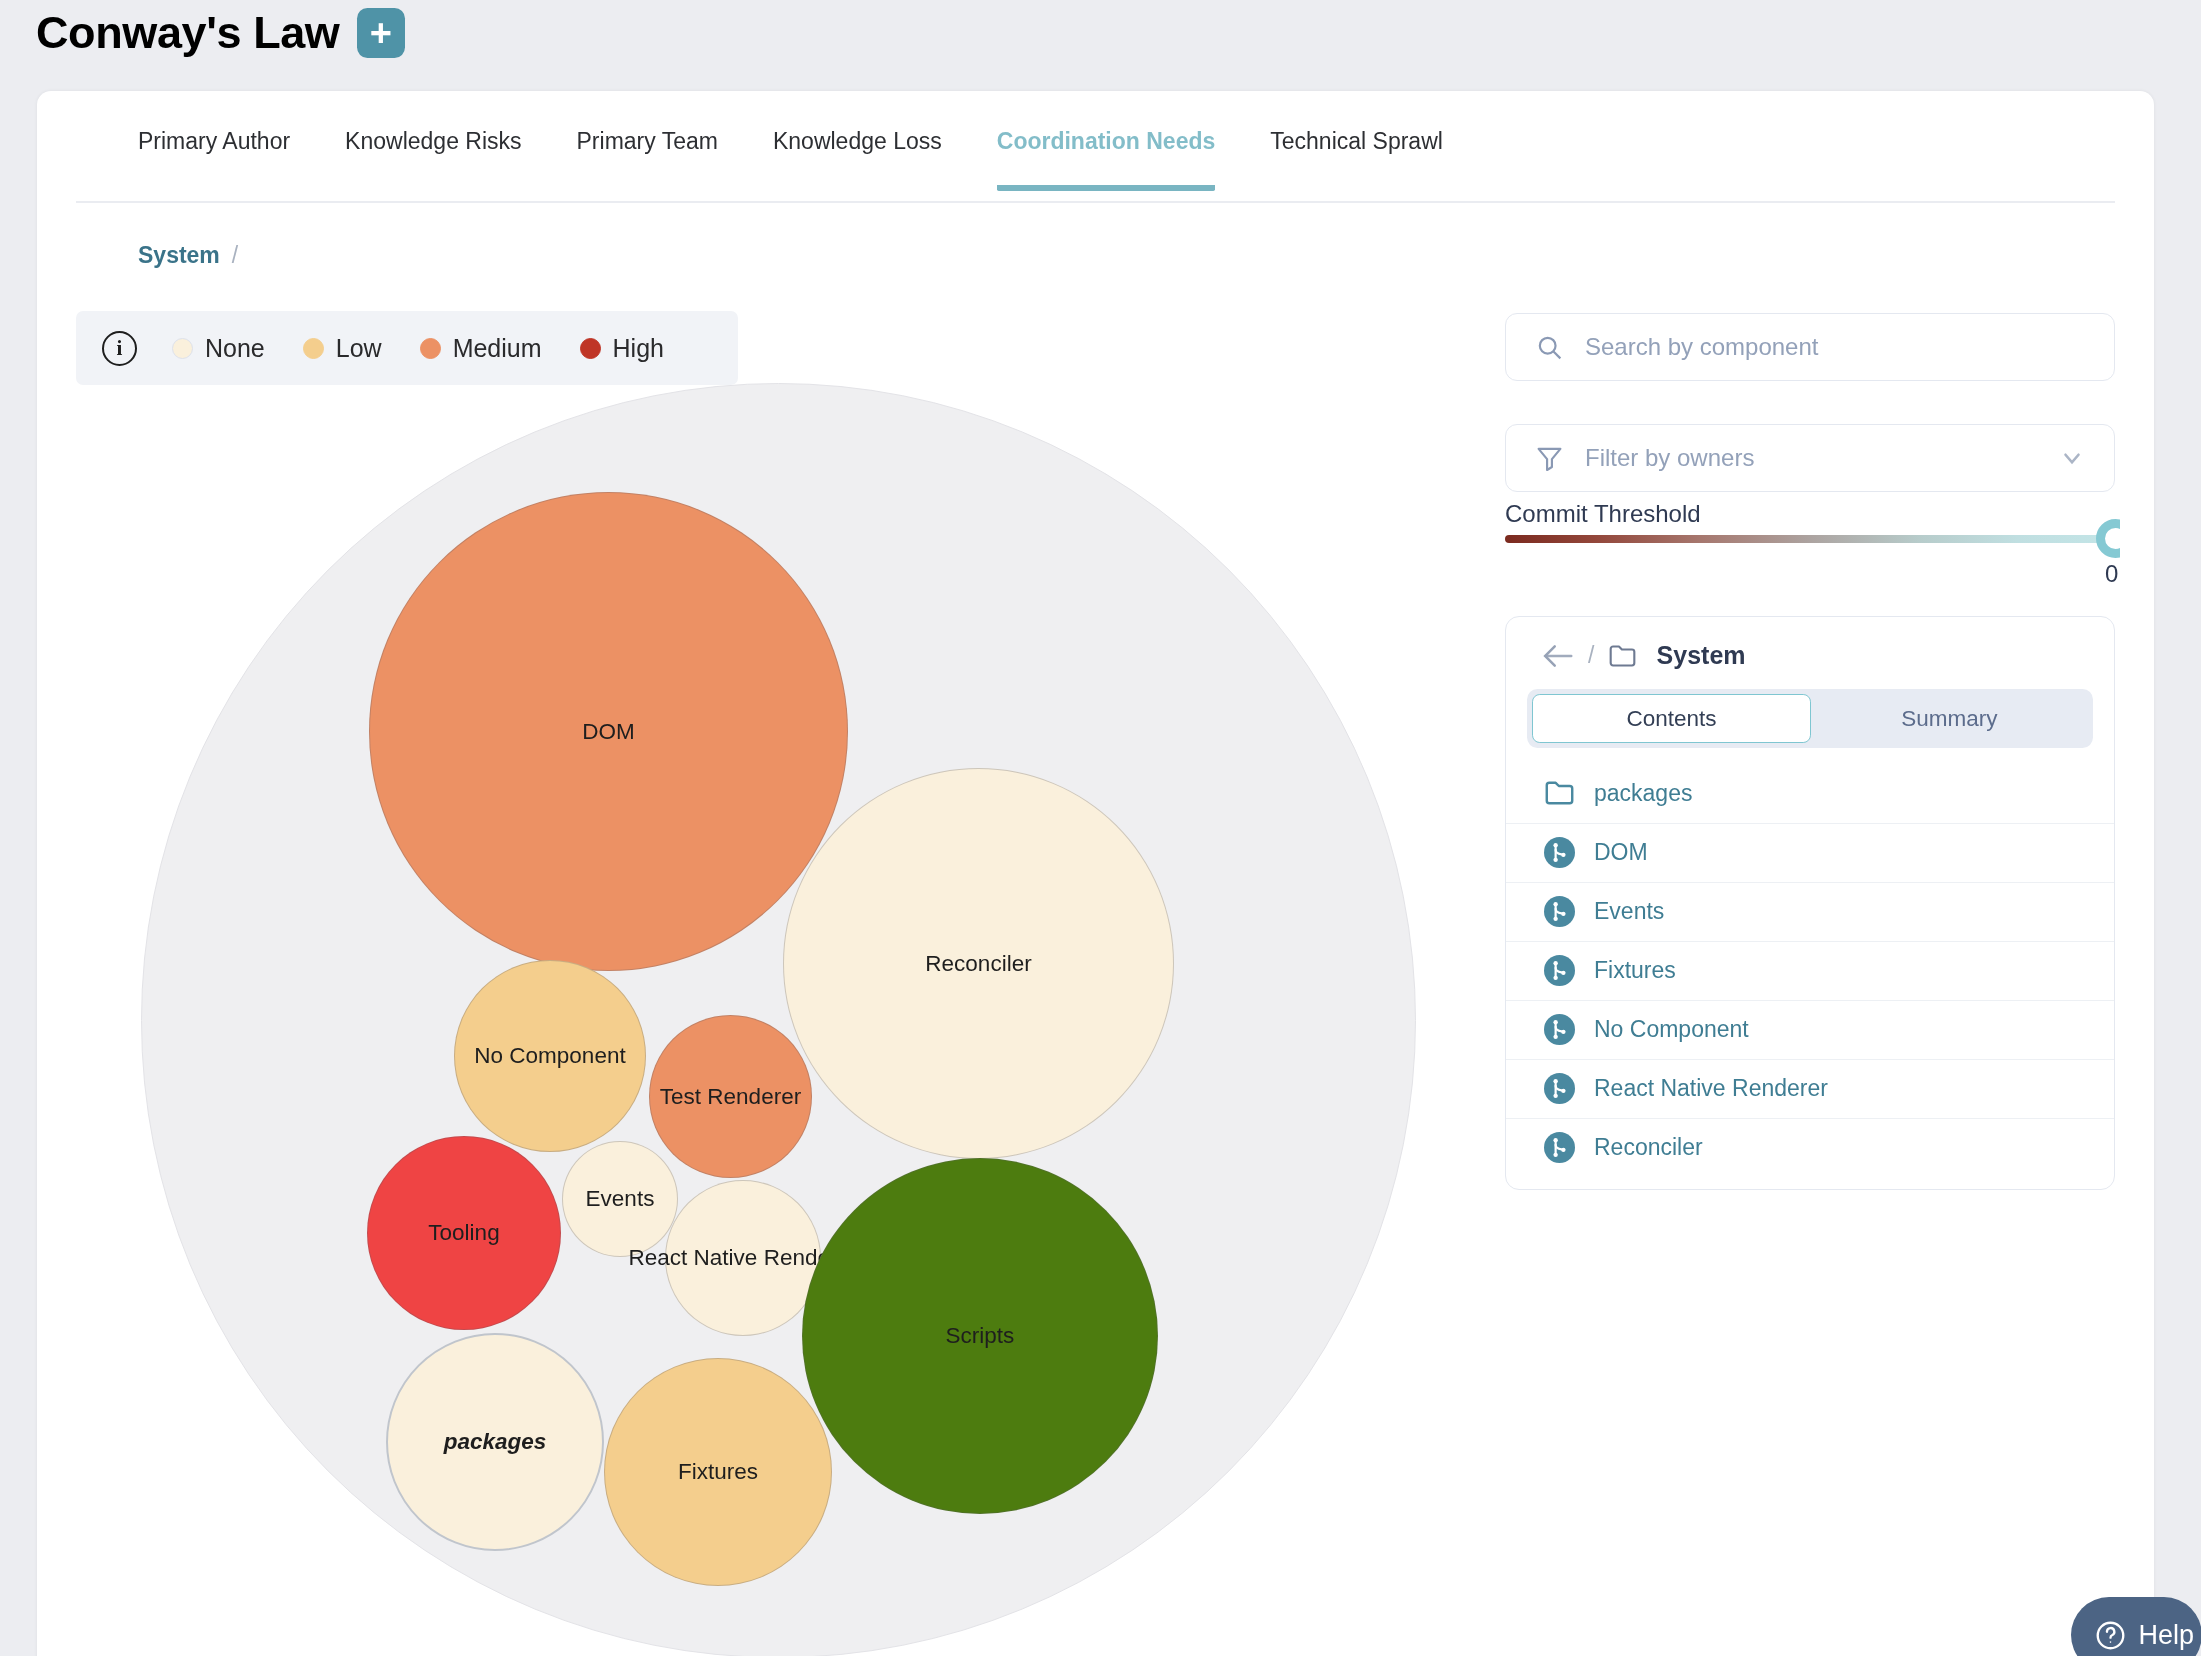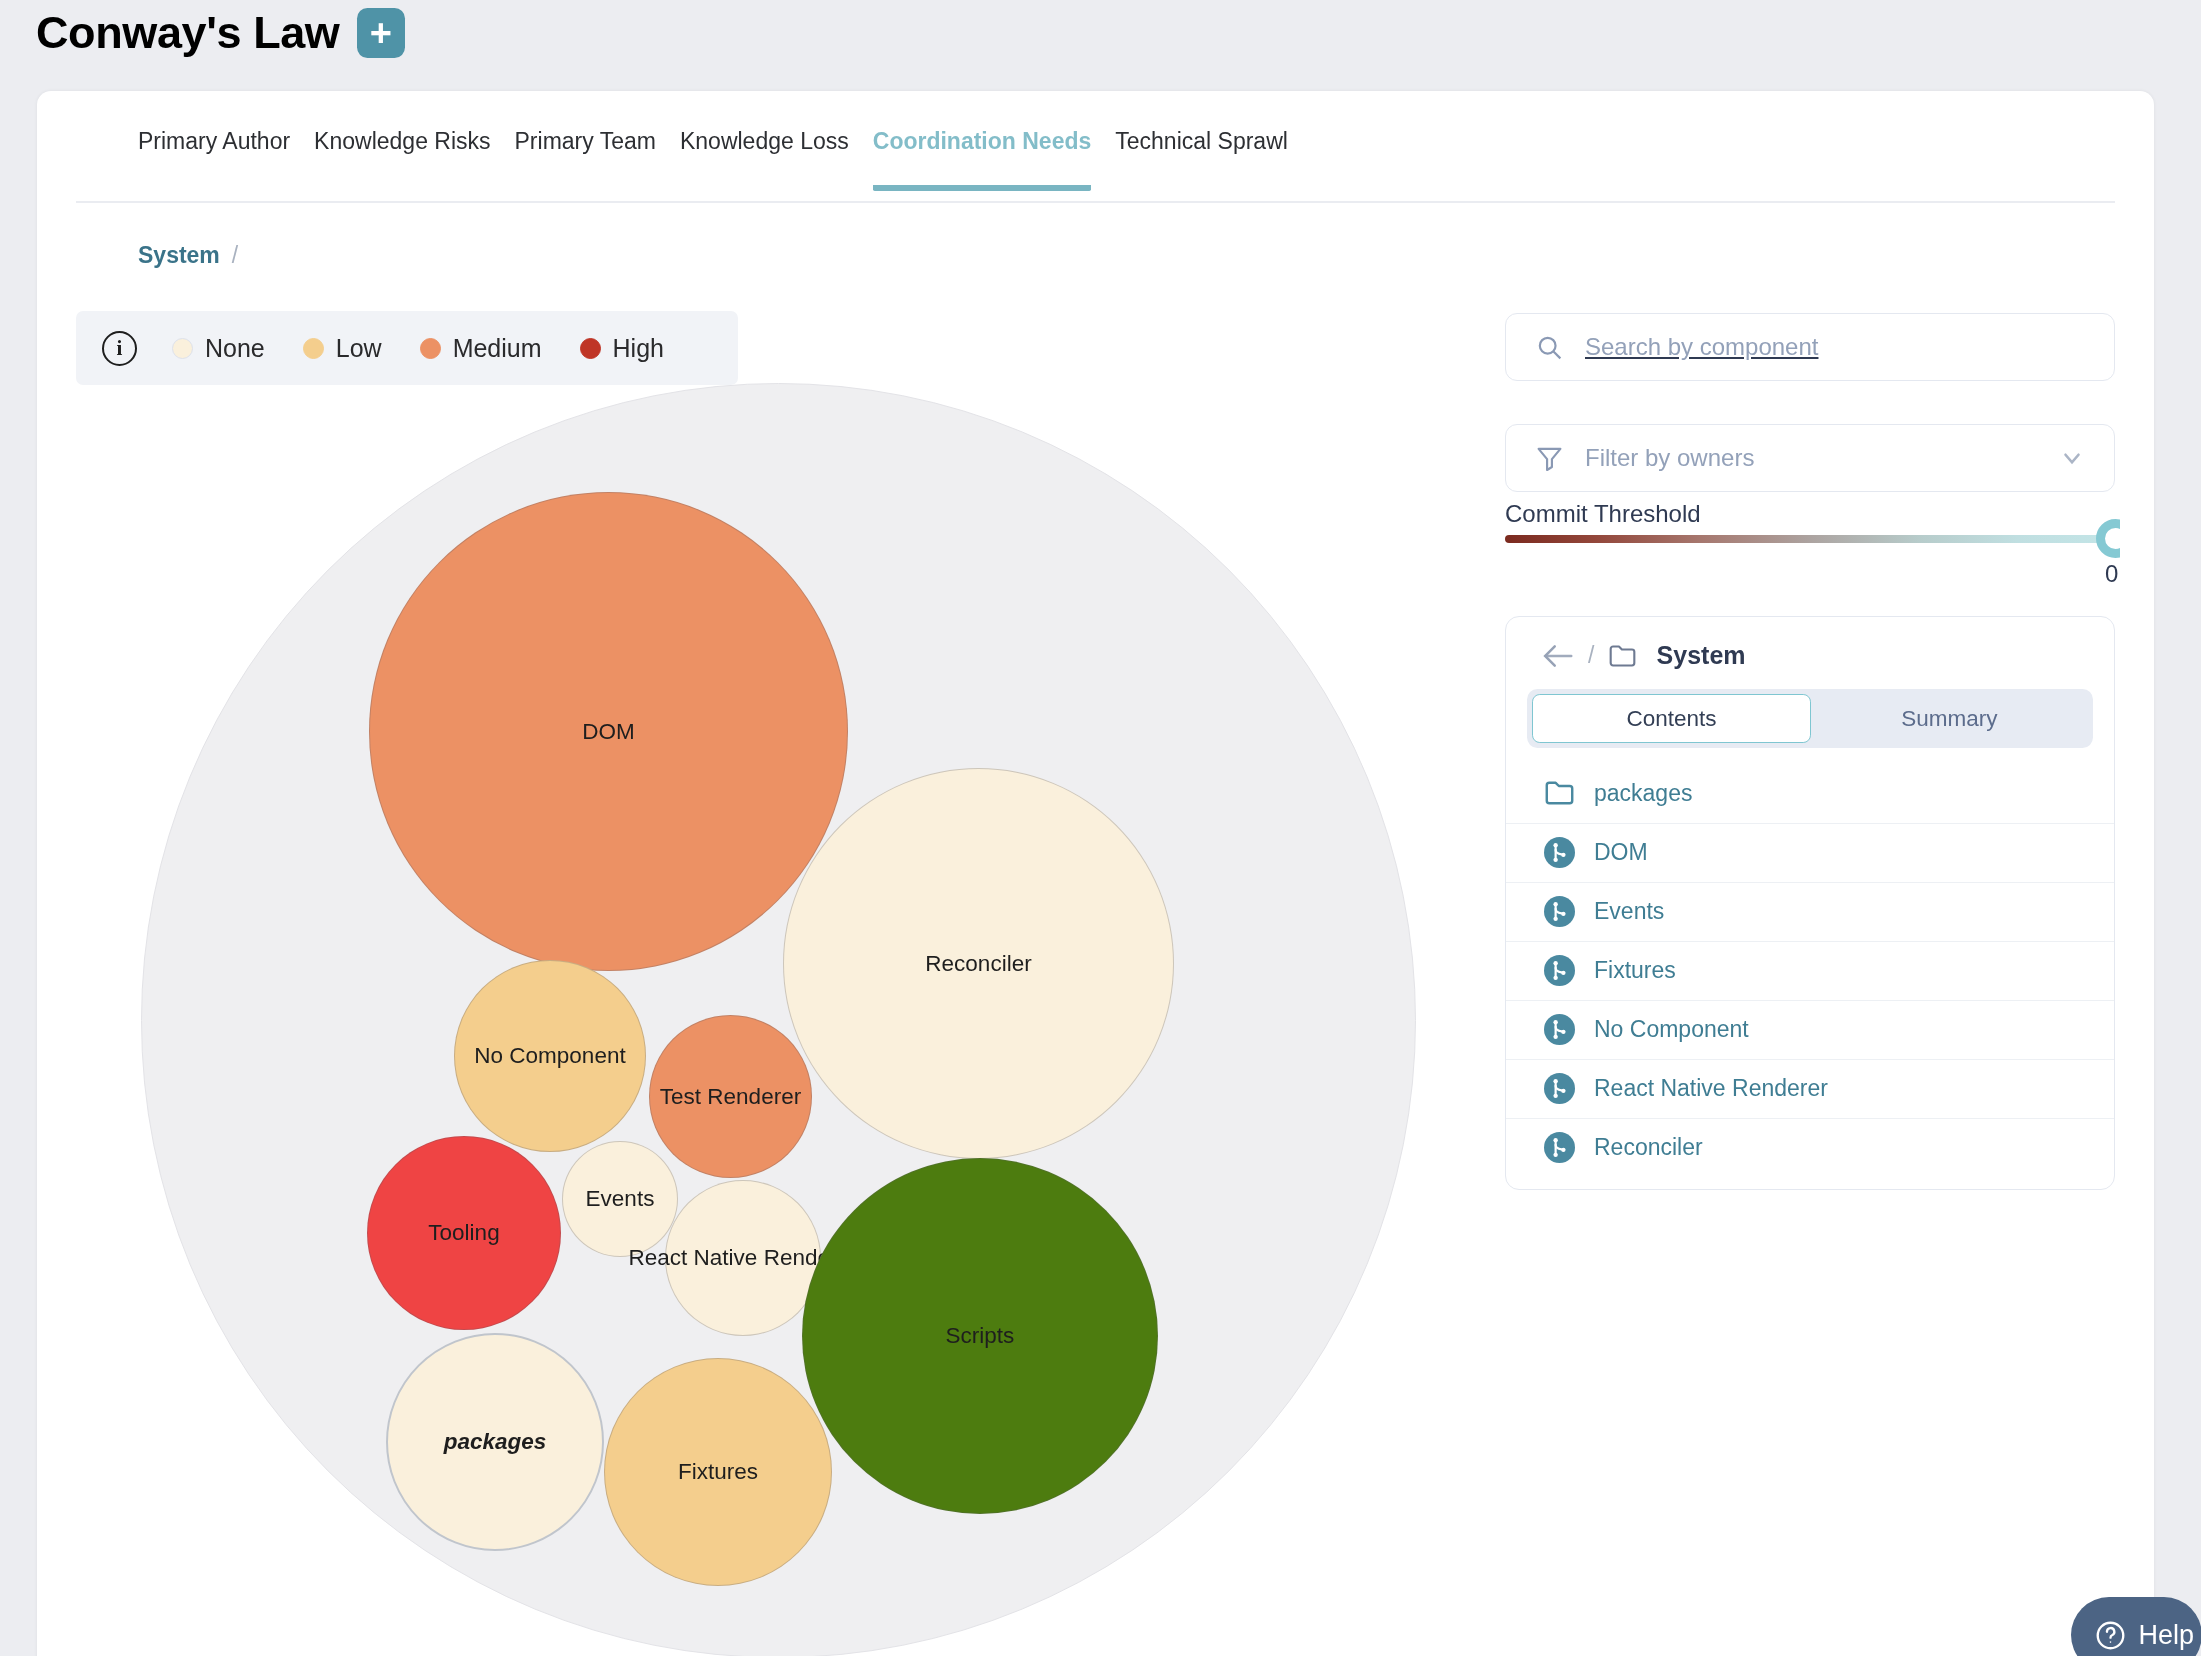--- a/index.html
+++ b/index.html
@@ -22,21 +22,21 @@
   }
 
   
   .card {
     position:absolute; left:37px; top:91px; width:2117px; height:1601px;
     background:#fff; border-radius:14px 14px 0 0;
     box-shadow:0 0.9px 3.5px rgba(40,50,70,.08);
   }
 
   
-  .tabs { position:absolute; left:138px; top:128px; display:flex; gap:24px; }
+  .tabs { position:absolute; left:138px; top:128px; display:flex; gap:55px; }
   .tab { font-size:23px; color:#2D2F33; padding-bottom:36px; cursor:pointer; white-space:nowrap; }
   .tab.active { color:#83BDC9; font-weight:700; border-bottom:6px solid #79B5C2; padding-bottom:16px; border-radius:0 0 1.7px 1.7px; }
   .tabs-rule { position:absolute; left:76px; top:201px; width:2039px; height:1.7px; background:#EAECF1; }
 
   
   .breadcrumb { position:absolute; left:138px; top:242px; font-size:23px; display:flex; gap:12px; align-items:baseline; }
   .breadcrumb .root { color:#3A7389; font-weight:700; cursor:pointer; }
   .breadcrumb .sep { color:#A9B2C0; }
 
   
@@ -199,21 +199,21 @@
           <span class="legend-dot" style="background: rgb(236, 145, 100); border: 1.7px solid rgb(236, 145, 100);"></span>
           <span class="legend-label">Medium</span>
         </span>
         <span class="legend-item">
           <span class="legend-dot" style="background: rgb(191, 53, 38); border: 1.7px solid rgb(191, 53, 38);"></span>
           <span class="legend-label">High</span>
         </span>
       </span>
   </div>
 
-  <div class="side-box" style="top:313px;text-decoration:underline;">
+  <div class="side-box" style="top:313px;">
     <svg class="icon-svg" width="29" height="29" viewBox="0 0 24 24" fill="none" stroke="#8A99B4" stroke-width="1.8">
         <circle cx="10.5" cy="10.5" r="6.5"></circle>
         <line x1="15.3" y1="15.3" x2="21" y2="21"></line>
       </svg>
     <span class="ph">Search by component</span>
   </div>
 
   <div class="side-box" style="top:424px;">
     <svg class="icon-svg" width="29" height="29" viewBox="0 0 24 24" fill="none" stroke="#8A99B4" stroke-width="1.8" stroke-linejoin="round">
         <path d="M3 4h18l-7 8.5V19l-4 2.5v-9L3 4z"></path>

